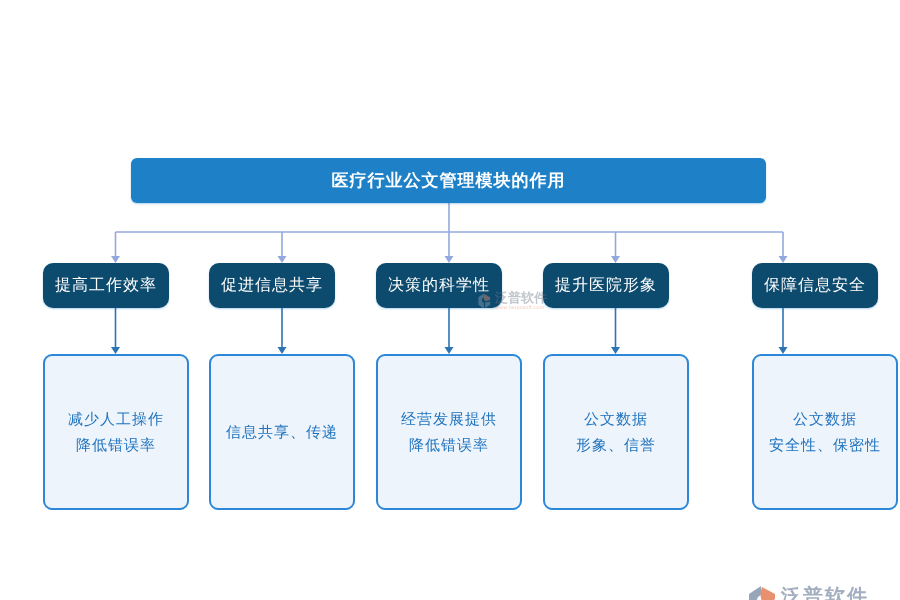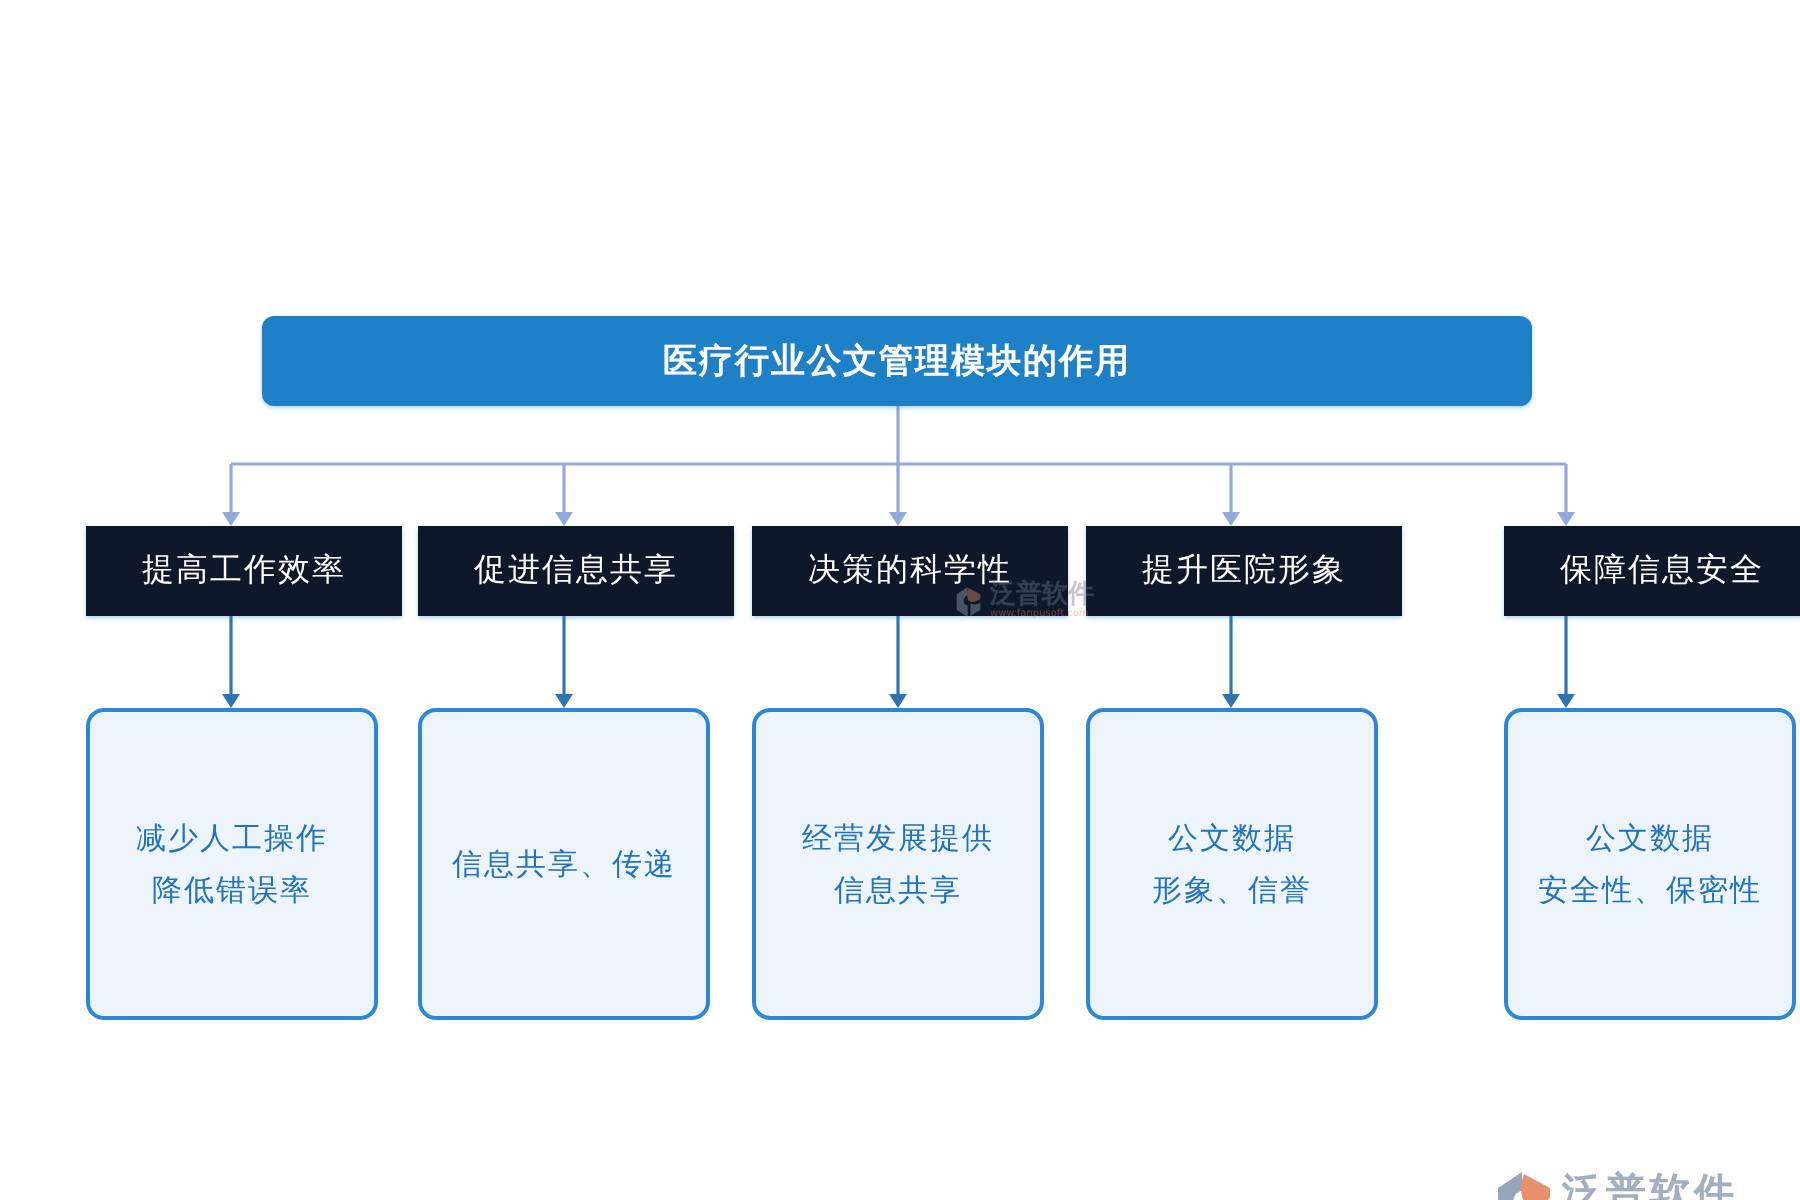--- a/index.html
+++ b/index.html
@@ -10,22 +10,22 @@
   }
   .connectors{position:absolute;left:0;top:0;width:900px;height:600px;pointer-events:none;}
   .banner{
     position:absolute;left:131px;top:121px;width:635px;height:45px;
     background:#1e80c6;border-radius:6px;
     display:flex;align-items:center;justify-content:center;
     color:#ffffff;font-size:17px;font-weight:bold;letter-spacing:1px;
     box-shadow:0 1px 2px rgba(30,128,198,.35);
   }
   .node{
-    position:absolute;top:226px;width:158px;height:45px;
-    background:#0f172a;border-radius:0;
+    position:absolute;top:226px;width:126px;height:45px;
+    background:#0c4a6e;border-radius:10px;
     display:flex;align-items:center;justify-content:center;
     color:#ffffff;font-size:16px;letter-spacing:1px;
     box-shadow:0 1px 2px rgba(30,128,198,.35);
   }
   .leaf{
     position:absolute;top:317px;width:146px;height:156px;box-sizing:border-box;
     background:#edf4fb;border:2px solid #2d87d8;border-radius:9px;
     display:flex;align-items:center;justify-content:center;text-align:center;
     color:#2173be;font-size:15px;line-height:1.75;letter-spacing:1px;
     white-space:pre-line;
@@ -94,21 +94,21 @@
 
   <div class="node c1">提高工作效率</div>
   <div class="leaf c1">减少人工操作
 降低错误率</div>
 
   <div class="node c2">促进信息共享</div>
   <div class="leaf c2">信息共享、传递</div>
 
   <div class="node c3">决策的科学性</div>
   <div class="leaf c3">经营发展提供
-信息共享</div>
+降低错误率</div>
 
   <div class="node c4">提升医院形象</div>
   <div class="leaf c4">公文数据
 形象、信誉</div>
 
   <div class="node c5">保障信息安全</div>
   <div class="leaf c5">公文数据
 安全性、保密性</div>
 
   <div class="watermark">

